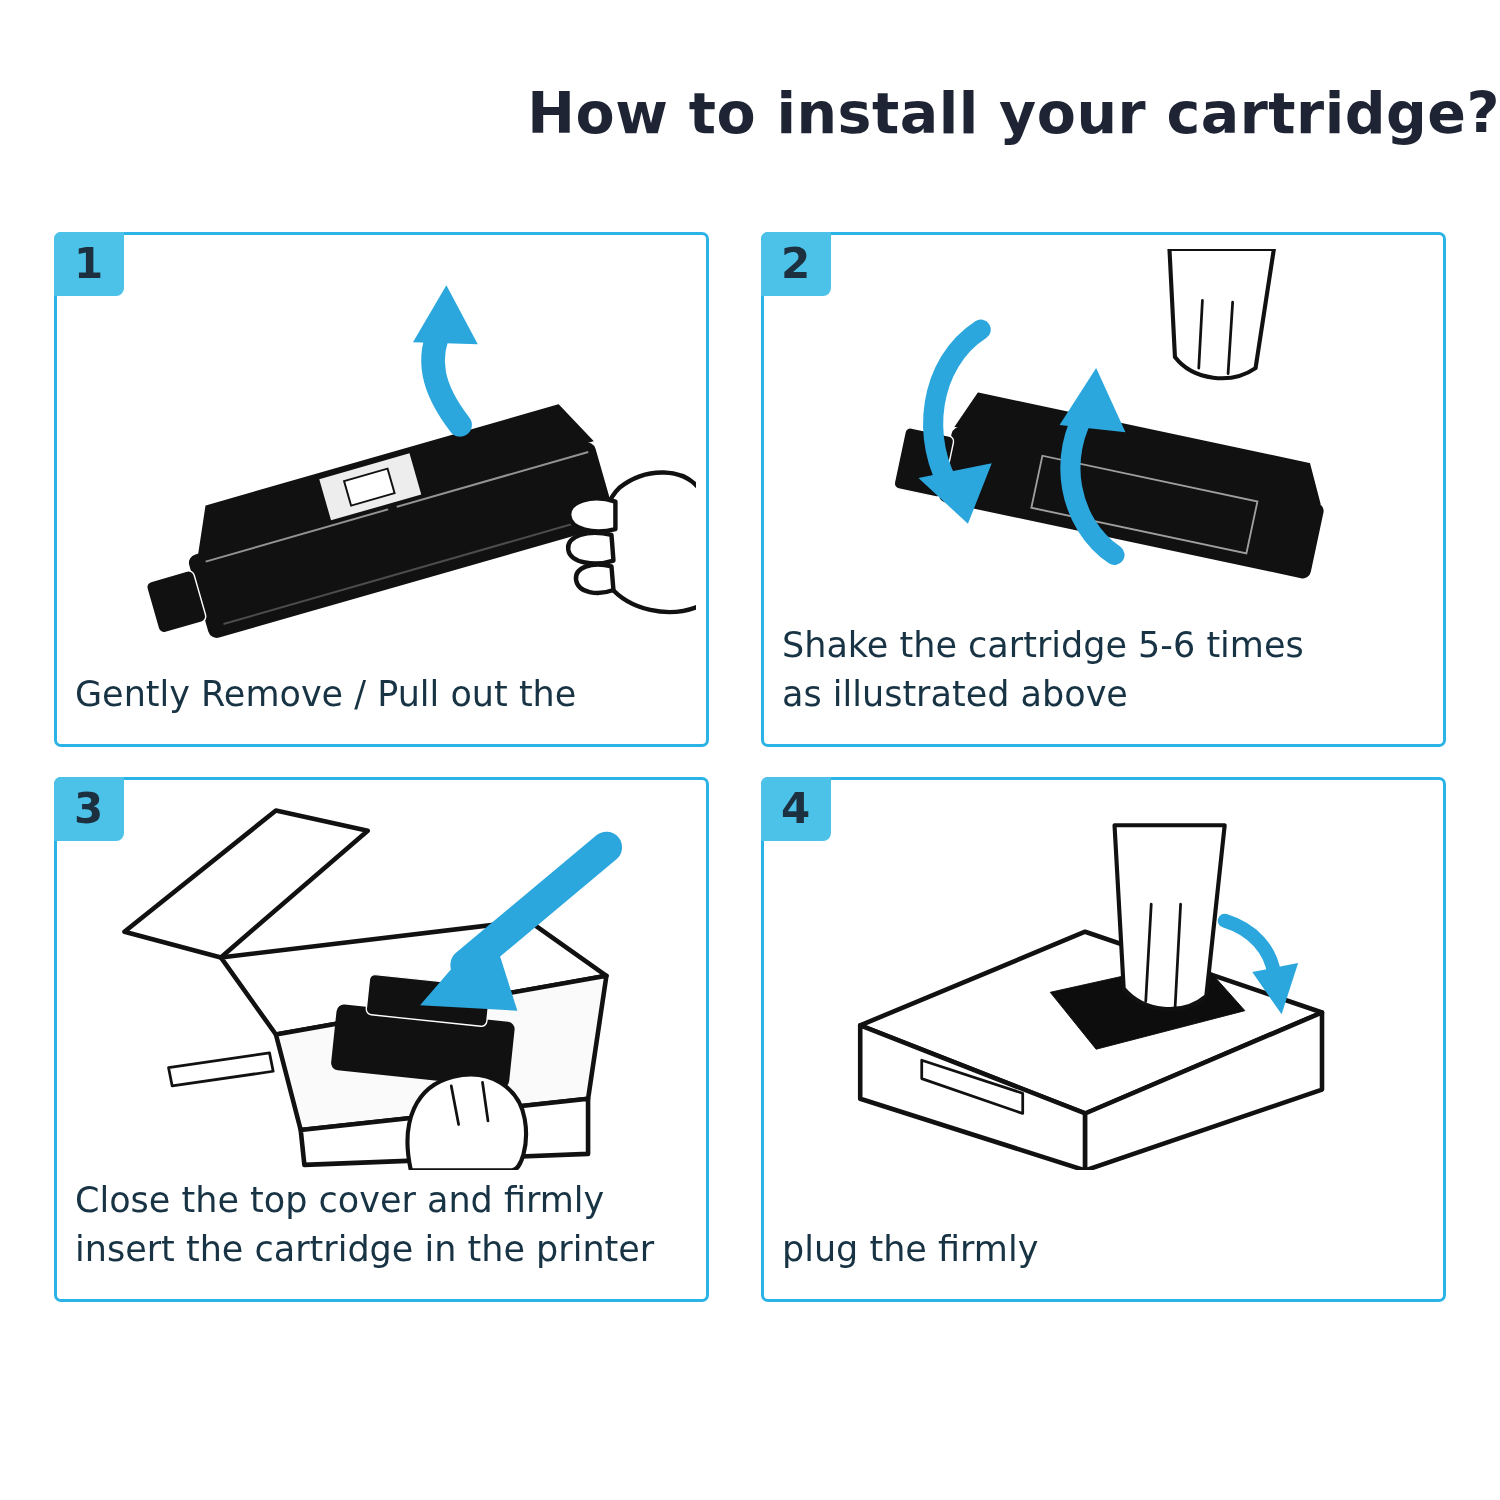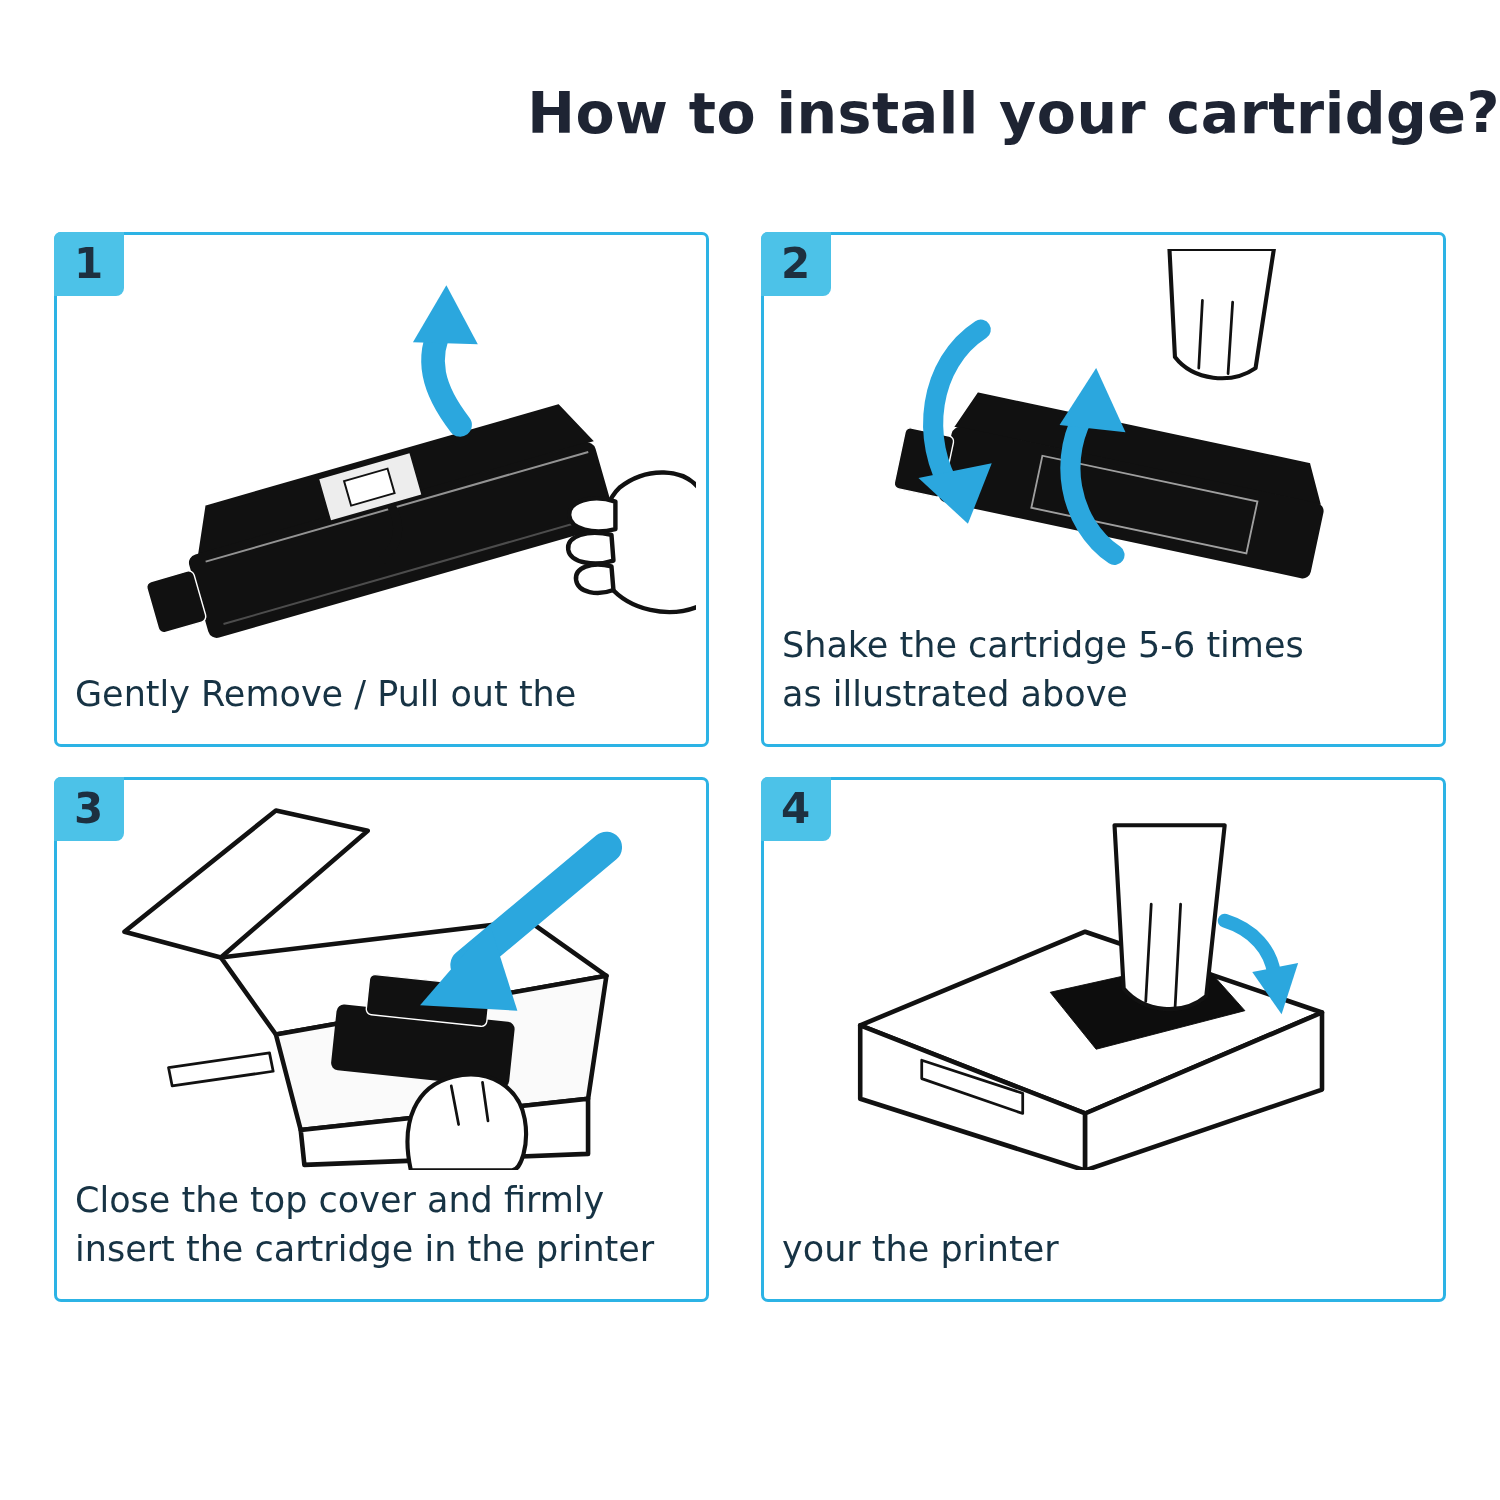--- a/index.html
+++ b/index.html
@@ -171,18 +171,18 @@
           <line x1="366" y1="226" x2="372" y2="120" stroke-width="3"></line>
           <line x1="398" y1="232" x2="404" y2="120" stroke-width="3"></line>
         </g>
         <g>
           <path class="arrow-line" d="M452 138 C484 148 502 170 506 196" stroke-width="15"></path>
           <polygon class="arrow-head" points="482,194 514,240 532,184"></polygon>
         </g>
       </svg>
       <p class="caption">
         <br>
-        <span>your the printer</span>
+        <span>plug the firmly</span>
       </p>
     </section>
 
   </div>
 </main>
 
 </body></html>

